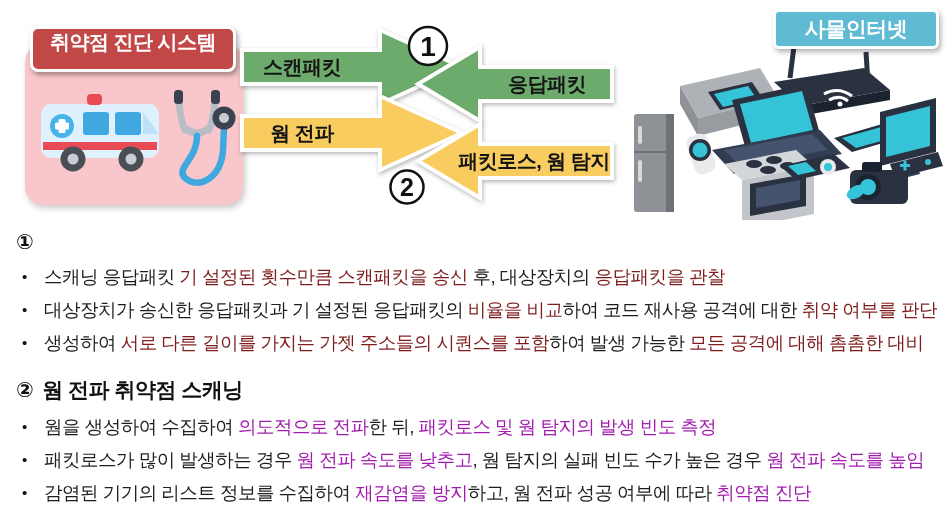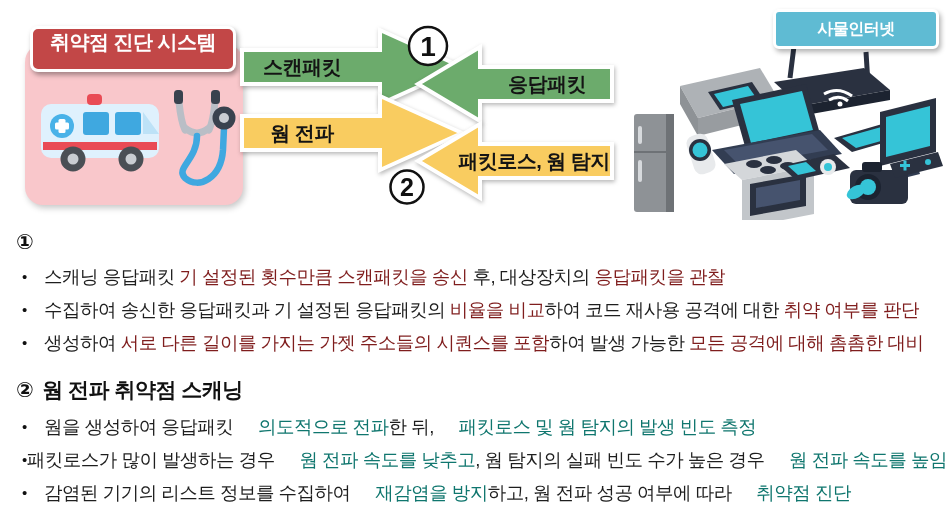--- a/index.html
+++ b/index.html
@@ -13,40 +13,40 @@
              background:#F9C7CB;border-radius:18px;box-shadow:2px 3px 6px rgba(0,0,0,.22);}
   .sys-box{position:absolute;left:30px;top:26px;width:200px;height:40px;
            background:#C24747;border:3px solid #fff;border-radius:8px;
            box-shadow:2px 3px 5px rgba(0,0,0,.35);
            display:flex;align-items:flex-start;justify-content:center;
            color:#fff;font-size:20px;font-weight:bold;letter-spacing:-0.5px;}
   .iot-box{position:absolute;left:773px;top:9px;width:160px;height:34px;
            background:#5FBBD3;border:3px solid #fff;border-radius:6px;
            box-shadow:2px 3px 5px rgba(0,0,0,.3);
            display:flex;align-items:center;justify-content:center;
-           color:#fff;font-size:16px;font-weight:bold;letter-spacing:-0.5px;}
+           color:#fff;font-size:21px;font-weight:bold;letter-spacing:-0.5px;}
   .arrows-svg{position:absolute;left:0;top:0;width:947px;height:222px;}
   .arrow{stroke:#fff;stroke-width:4;stroke-linejoin:miter;
          filter:drop-shadow(1px 2px 2px rgba(0,0,0,.28));}
   .arrow-label{font-size:20px;font-weight:600;fill:#141414;text-anchor:middle;letter-spacing:-0.5px;}
   .step-circle{fill:#fff;stroke:#111;stroke-width:2.5;}
   .step-num{font-weight:bold;fill:#111;text-anchor:middle;}
   .icons-svg{position:absolute;}
 
   
   .sections{position:absolute;left:0;top:222px;width:947px;padding-left:14px;box-sizing:border-box;}
   .sec-title{display:flex;gap:9px;align-items:baseline;
              font-size:21px;font-weight:bold;color:#111;letter-spacing:-0.5px;
              margin:8px 0 12px 2px;}
   .bullet{display:flex;font-size:18.5px;color:#1e1e1e;letter-spacing:-0.5px;
           margin-bottom:11px;line-height:22px;}
   .dot{width:30px;box-sizing:border-box;padding-left:8px;font-size:15px;color:#111;}
   .bt{flex:1;white-space:nowrap;}
   .sec1 .hl{color:#7f1d1d;}
-  .sec2 .hl{color:#0f766e;margin-left:20px;}
+  .sec2 .hl{color:#a21caf;}
   .sec2{margin-top:22px;}
 </style>
 </head>
 <body>
 
 <div class="stage">
 
   <div class="diagram">
 
     <div class="pink-card">
@@ -190,36 +190,36 @@
     <div class="sec1">
       <div class="sec-title">
         <span>①</span>
       </div>
       <div class="bullet">
         <span class="dot">•</span>
         <span class="bt"><span>스캐닝 응답패킷 </span><span class="hl">기 설정된 횟수만큼 스캔패킷을 송신</span><span> 후, 대상장치의 </span><span class="hl">응답패킷을 관찰</span></span>
       </div>
       <div class="bullet">
         <span class="dot">•</span>
-        <span class="bt"><span>수집하여 송신한 응답패킷과 기 설정된 응답패킷의 </span><span class="hl">비율을 비교</span><span>하여 코드 재사용 공격에 대한 </span><span class="hl">취약 여부를 판단</span></span>
+        <span class="bt"><span>대상장치가 송신한 응답패킷과 기 설정된 응답패킷의 </span><span class="hl">비율을 비교</span><span>하여 코드 재사용 공격에 대한 </span><span class="hl">취약 여부를 판단</span></span>
       </div>
       <div class="bullet">
         <span class="dot">•</span>
         <span class="bt"><span>생성하여 </span><span class="hl">서로 다른 길이를 가지는 가젯 주소들의 시퀀스를 포함</span><span>하여 발생 가능한 </span><span class="hl">모든 공격에 대해 촘촘한 대비</span></span>
       </div>
     </div>
 
     <div class="sec2">
       <div class="sec-title">
         <span>②</span>
         <span>웜 전파 취약점 스캐닝</span>
       </div>
       <div class="bullet">
         <span class="dot">•</span>
-        <span class="bt"><span>웜을 생성하여 응답패킷 </span><span class="hl">의도적으로 전파</span><span>한 뒤, </span><span class="hl">패킷로스 및 웜 탐지의 발생 빈도 측정</span></span>
+        <span class="bt"><span>웜을 생성하여 수집하여 </span><span class="hl">의도적으로 전파</span><span>한 뒤, </span><span class="hl">패킷로스 및 웜 탐지의 발생 빈도 측정</span></span>
       </div>
       <div class="bullet">
         <span class="dot">•</span>
         <span class="bt"><span>패킷로스가 많이 발생하는 경우 </span><span class="hl">웜 전파 속도를 낮추고</span><span>, 웜 탐지의 실패 빈도 수가 높은 경우 </span><span class="hl">웜 전파 속도를 높임</span></span>
       </div>
       <div class="bullet">
         <span class="dot">•</span>
         <span class="bt"><span>감염된 기기의 리스트 정보를 수집하여 </span><span class="hl">재감염을 방지</span><span>하고, 웜 전파 성공 여부에 따라 </span><span class="hl">취약점 진단</span></span>
       </div>
     </div>

